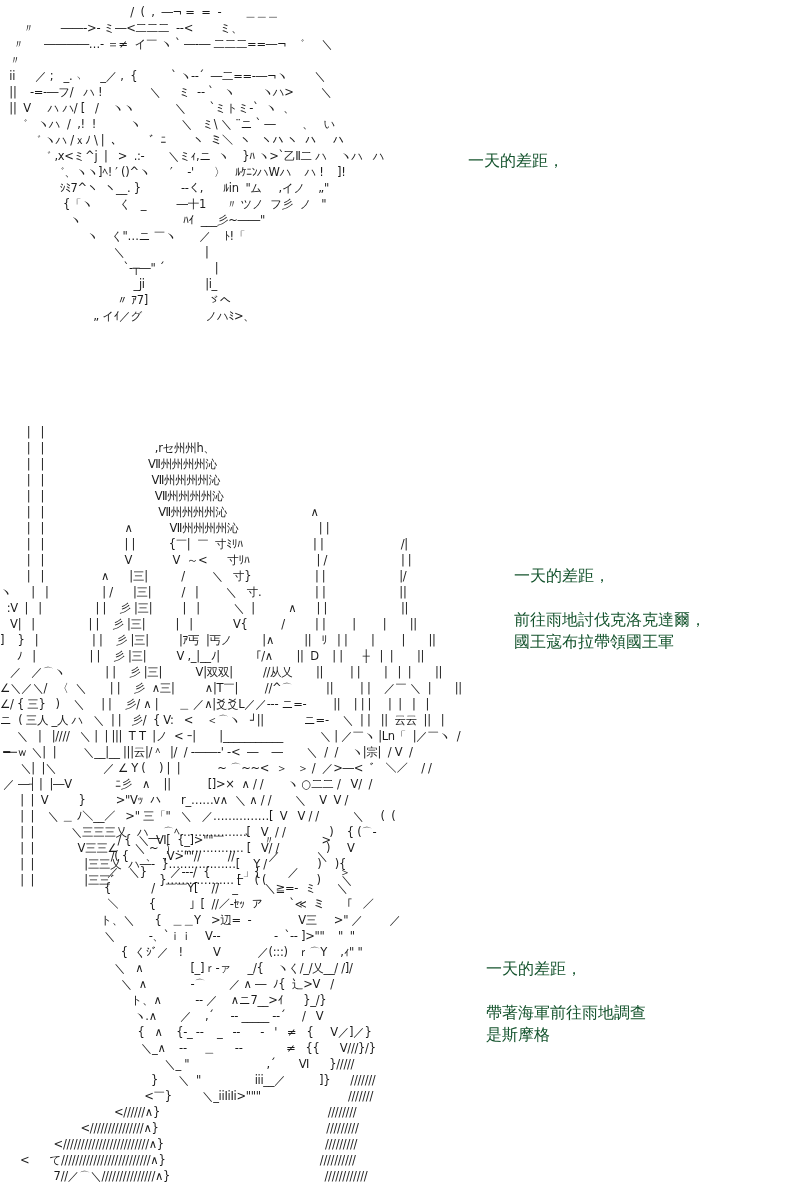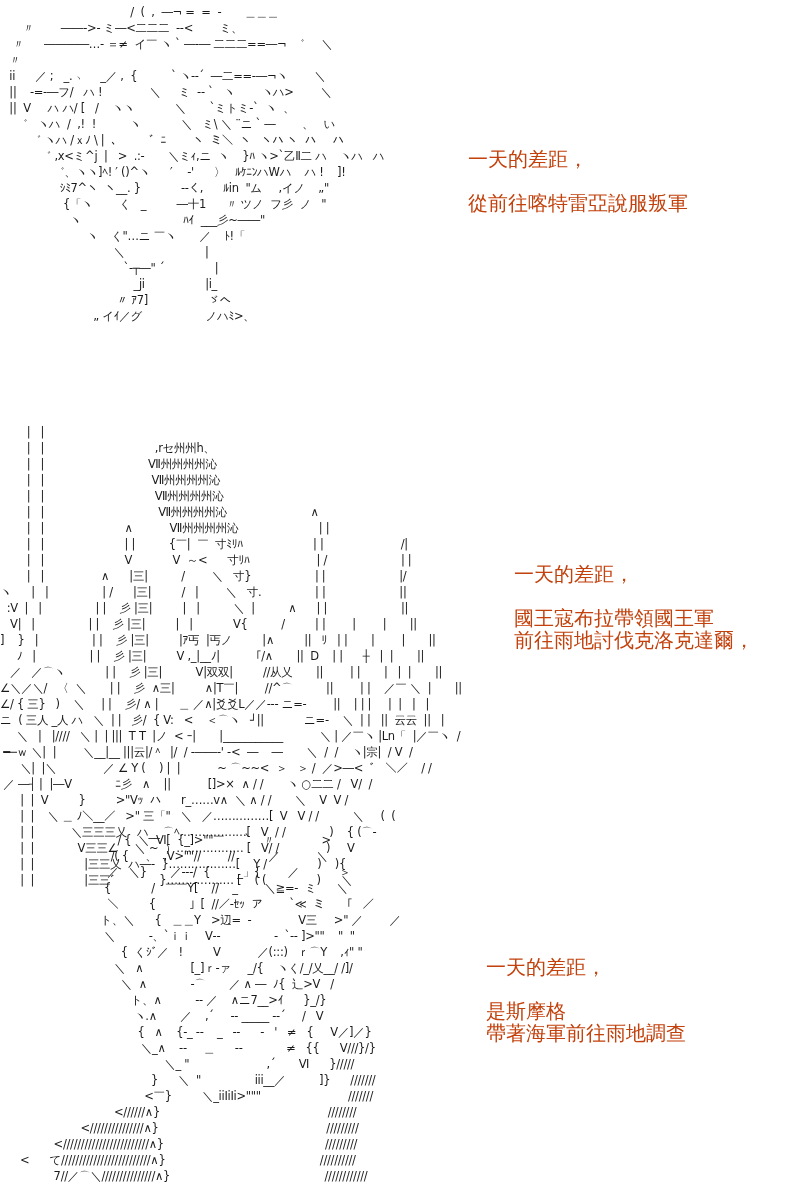--- a/index.html
+++ b/index.html
@@ -3,21 +3,21 @@
 <meta charset="utf-8">
 <style>
   html, body { margin:0; padding:0; background:#ffffff; }
   body { width:800px; height:1200px; position:relative; overflow:hidden; color:#111; }
   .panel { position:absolute; left:0; width:800px; }
   .art {
     position:absolute; margin:0; white-space:pre;
     font-family:"DejaVu Sans", sans-serif; font-size:11.5px; line-height:16px;
     color:#1a1a1a; letter-spacing:-0.3px;
   }
-  .caption { position:absolute; font-family:Liberation Mono, monospace; font-size:20px; line-height:22px; color:#c2410c; }
+  .caption { position:absolute; font-family:Liberation Sans, sans-serif; font-size:16px; line-height:22px; color:#14532d; }
   .caption .line { display:block; white-space:nowrap; }
   .caption .gap { height:22px; }
 </style>
 </head>
 <body>
 
 <div class="panel" style="top:0;height:380px;">
   <pre class="art" style="left:6px;top:4px;">                                     /  (  ,  ―¬ =  =  ‐       ＿＿＿
      〃        ――‐&gt;‐ ミ―&lt;二二二  ‐‐&lt;        ミ、
   〃      ――――…‐ ＝≠  イ￣ ヽ ` ―‐― 二二二==―¬  ゛     ＼
@@ -34,21 +34,20 @@
                    ヽ  ゝ                         ﾊｲ  ___彡~――"
                         ヽ    く"…ニ ￣ヽ       ／    ﾄ!「
                                 ＼                        |
                                    `‐┬―" ´               |
                                       _ji                  |i_
                                  〃 ｱ7]                  ゞへ
                           „ イｲ／グ                   ノハﾐ&gt;、</pre>
   <div class="caption" style="left:468px;top:150px;">
     <span class="line">一天的差距，</span>
     <span class="line gap"></span>
-    <span class="line">從前往喀特雷亞說服叛軍</span>
   </div>
 </div>
 
 <div class="panel" style="top:420px;height:390px;">
   <pre class="art" style="left:0px;top:4px;">        |   |
         |   |                                 ,rセ州州h、
         |   |                               Ⅶ州州州州沁
         |   |                                Ⅶ州州州州沁
         |   |                                 Ⅶ州州州州沁
         |   |                                  Ⅶ州州州州沁                         ∧
@@ -71,22 +70,22 @@
  ／ ―┤ |  |―V             ﾆ彡   ∧    ||           []&gt;×  ∧ / /       ヽ ○二二 /   V/  /
       |  |  V         }         &gt;"Vｯ  ハ      r_……v∧  ＼ ∧ / /       ＼    V  V /
       |  |    ＼ ＿ ﾉ＼__／   &gt;" 三「"   ＼   ／……………[  V   V / /          ＼     (  (
       |  |           ＼三三三乂   ハ__ ⌒ﾍ………………[   V  / /             )    { (⌒‐
       |  |             V三三∠     ＼ ~  ）……………… [   V/ /              )     V
       |  |               |三三乂  ハ―‐  }………………[    Y /               )    ){
       |  |               |三三ﾞ             }……………… [    ( (               )      ＼</pre>
   <div class="caption" style="left:514px;top:145px;">
     <span class="line">一天的差距，</span>
     <span class="line gap"></span>
+    <span class="line">前往雨地討伐克洛克達爾，</span>
     <span class="line">國王寇布拉帶領國王軍</span>
-    <span class="line">前往雨地討伐克洛克達爾，</span>
   </div>
 </div>
 
 <div class="panel" style="top:828px;height:372px;">
   <pre class="art" style="left:10px;top:4px;">                                / {  ＼  Ⅵ[  {_]&gt;""￣      `    〃              &gt;
                               /( {     、  ,V&gt;""//        //          ／           ＼
                              ／   ＼}       ／‐‐‐/  {        _」{        ／            ＞
                             {            /   ￣￣Y[    //    _        ＼≧=‐  ミ      ＼
                              ＼         {          」[  //／‐ｾｯ  ア        `≪  ミ     「   ／
                            ト、＼      {   ＿＿Y   &gt;辺=  ‐              V三     &gt;" ／        ／
@@ -102,16 +101,16 @@
                                           }      ＼  "                iii__／          ]}      ///////
                                         &lt;￣}         ＼_iiIiIi&gt;"""                          ///////
                                &lt;//////∧}                                                  ////////
                      &lt;///////////////∧}                                                  /////////
              &lt;////////////////////////∧}                                                /////////
    &lt;      て/////////////////////////∧}                                              //////////
              7//／⌒＼///////////////∧}                                              ////////////</pre>
   <div class="caption" style="left:486px;top:130px;">
     <span class="line">一天的差距，</span>
     <span class="line gap"></span>
+    <span class="line">帶著海軍前往雨地調查</span>
     <span class="line">是斯摩格</span>
-    <span class="line">帶著海軍前往雨地調查</span>
   </div>
 </div>
 
 </body></html>

